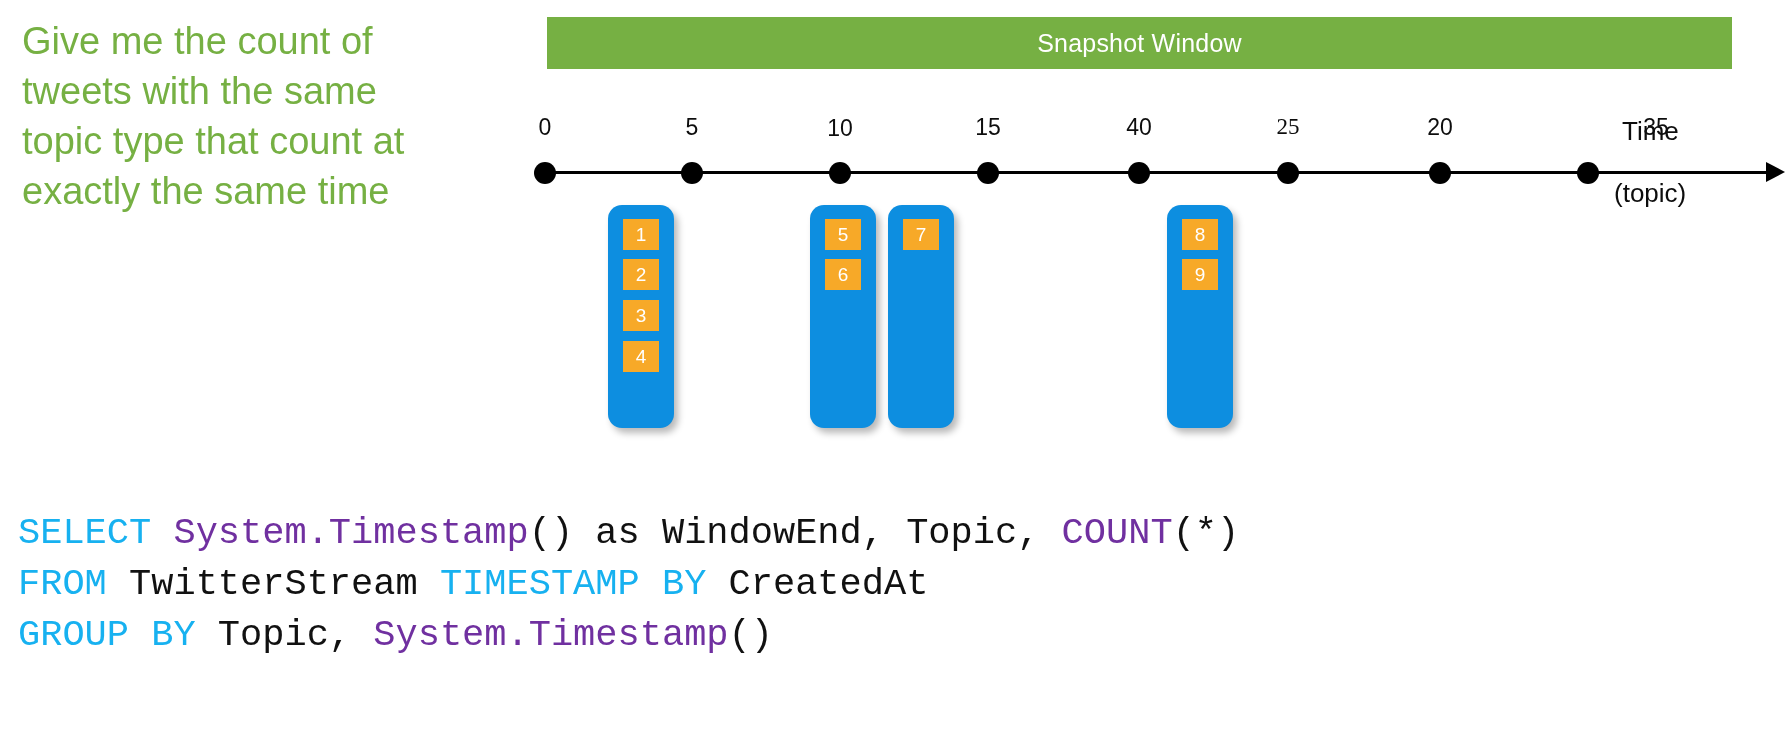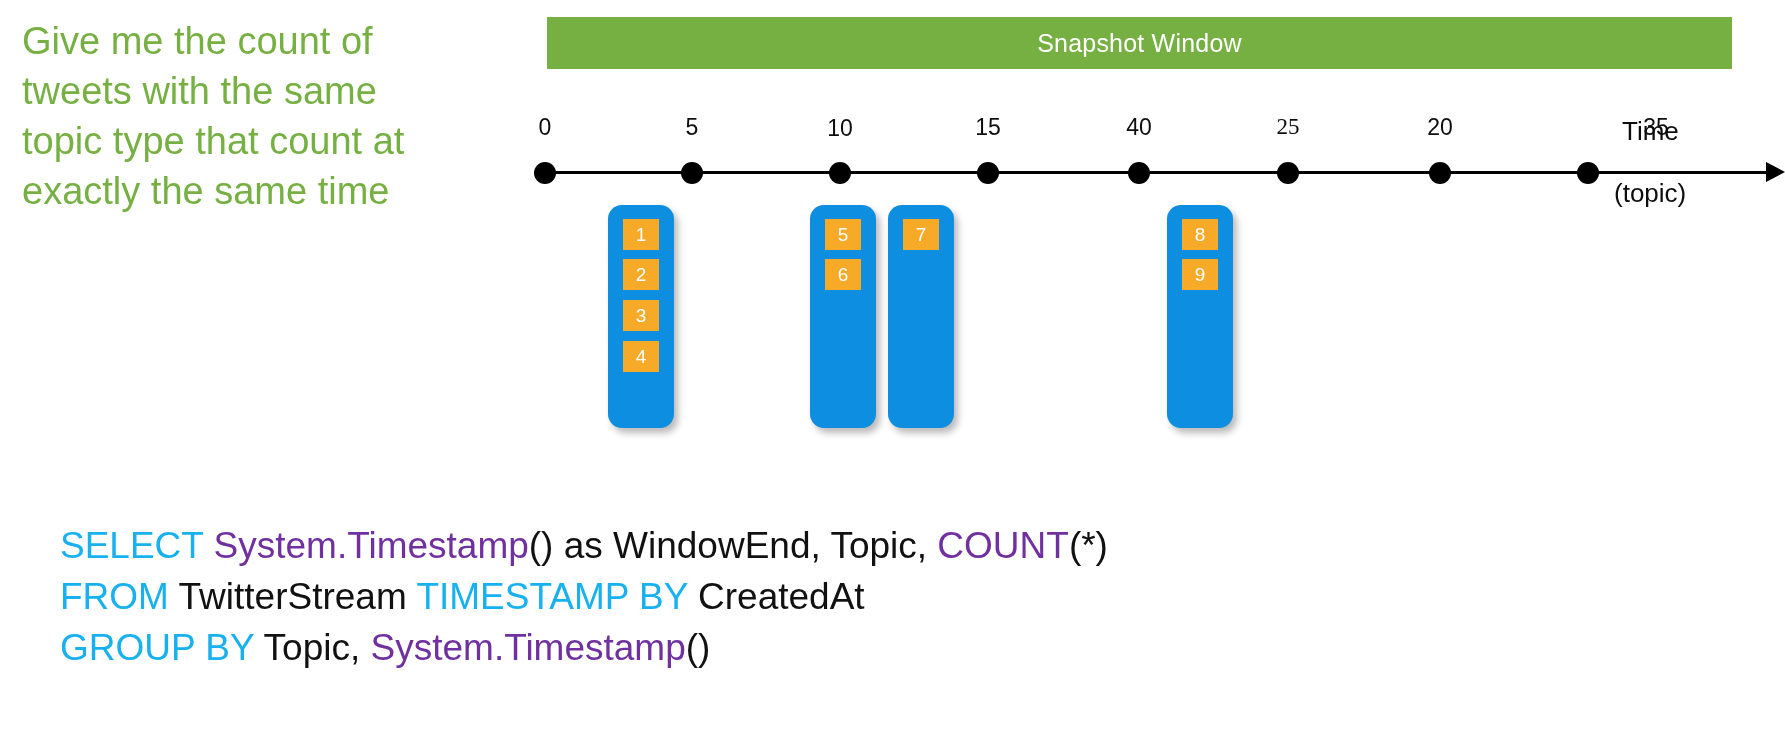--- a/index.html
+++ b/index.html
@@ -130,27 +130,26 @@
     display: flex;
     align-items: center;
     justify-content: center;
     font-family: "Liberation Sans", sans-serif;
   }
 
   
   #sql-query {
     position: absolute;
     left: 18px;
-    top: 520px;
-    font-family: Liberation Sans, sans-serif;
+    top: 508px;
+    font-family: Liberation Mono, monospace;
     font-size: 37px;
     line-height: 1.38;
     color: #111111;
     white-space: pre;
-    margin-left: 42px;
   }
   .kw-blue   { color: #17B1F0; }
   .kw-purple { color: #7030A0; }
   .kw-plain  { color: #111111; }
 </style>
 </head>
 <body>
 
 <div id="prompt-text">Give me the count of tweets with the same topic type that count at exactly the same time</div>
 

